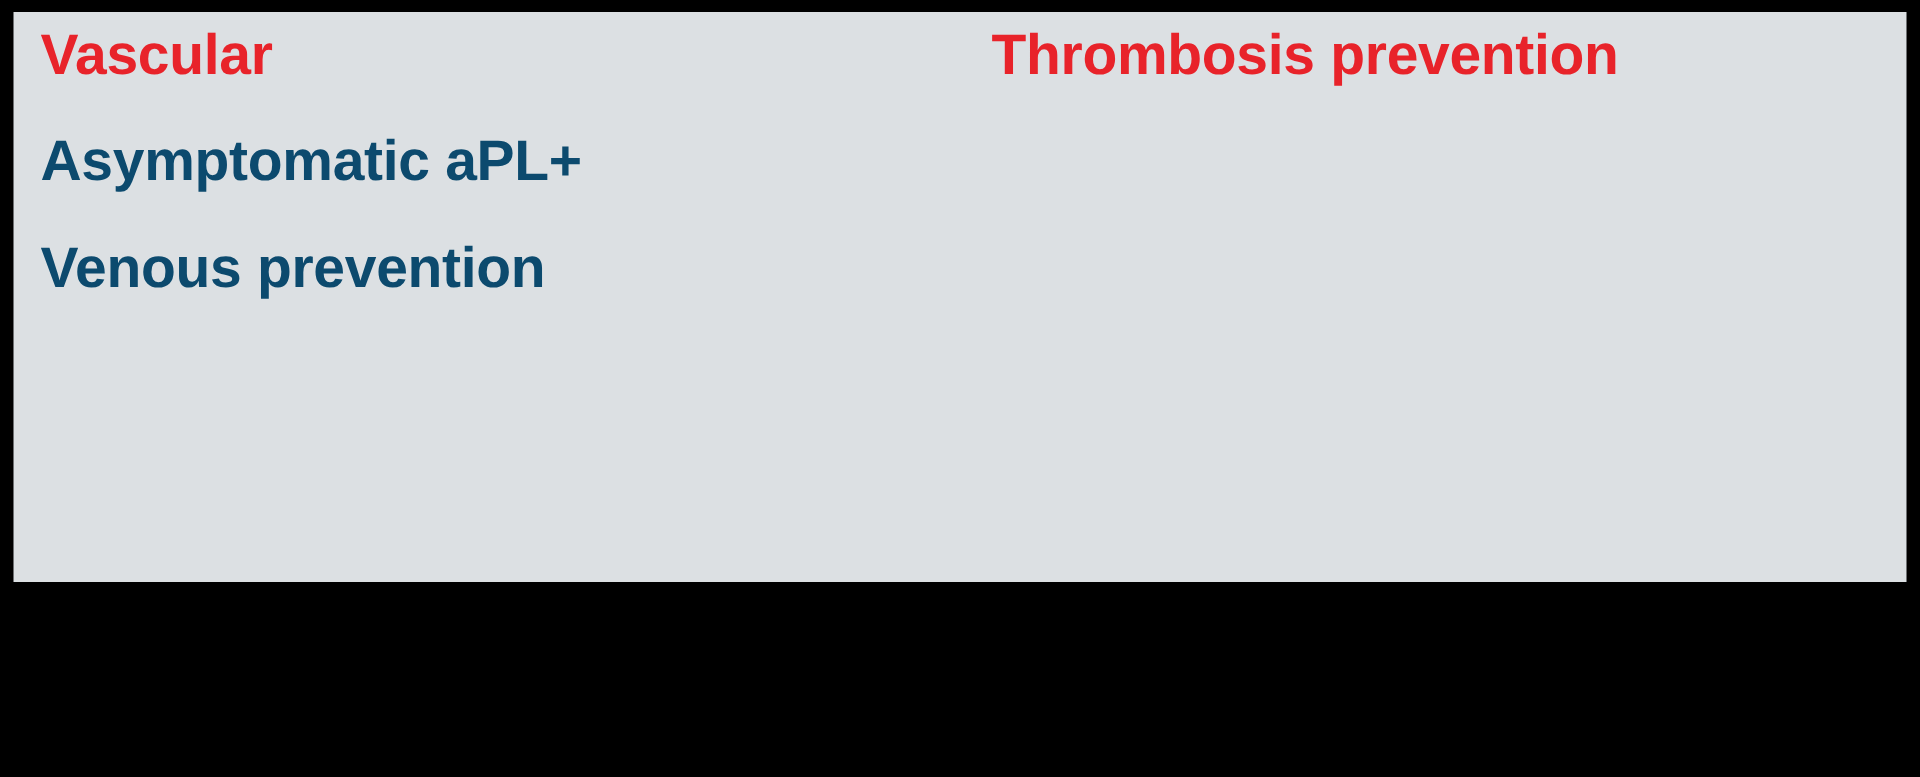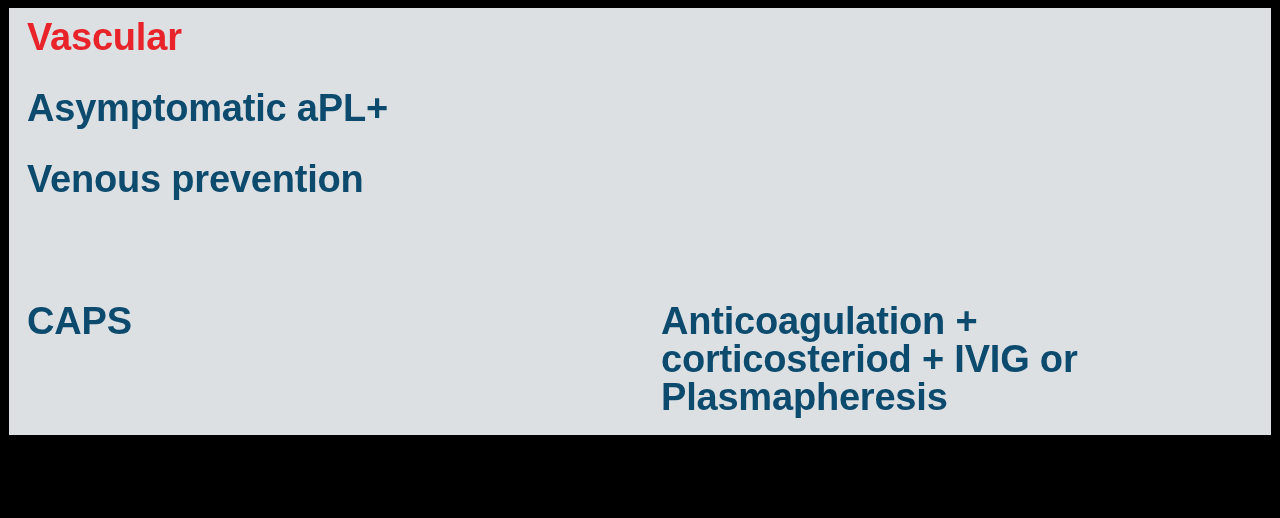--- a/index.html
+++ b/index.html
@@ -22,21 +22,21 @@
     background: #000000;
     box-sizing: border-box;
   }
 
   
   #table-panel {
     position: absolute;
     left: 9px;
     top: 8px;
     width: 1262px;
-    height: 427px;
+    height: 380px;
     background: #DCE0E3;
     box-sizing: border-box;
     overflow: hidden;
   }
 
   
   #table-grid {
     position: absolute;
     left: 18px;      
     top: 10px;
@@ -82,36 +82,31 @@
 </style>
 </head>
 <body>
 
 <div id="slide-frame">
   <div id="table-panel">
     <div id="table-grid">
 
       <div class="table-row header-row">
         <div class="cell cell-condition">Vascular</div>
+        <div class="cell cell-treatment">Thrombosis prevention</div>
       </div>
 
       <div class="table-row">
         <div class="cell cell-condition">Asymptomatic aPL+</div>
       </div>
 
       <div class="table-row">
         <div class="cell cell-condition">Venous prevention</div>
       </div>
 
 
       <div class="table-row">
       </div>
 
-      <div class="table-row row-caps">
-        <div class="cell cell-condition">CAPS</div>
-        <div class="cell cell-treatment cell-multiline">Anticoagulation +
-corticosteriod + IVIG or
-Plasmapheresis</div>
-      </div>
 
     </div>
   </div>
 </div>
 
 </body></html>

